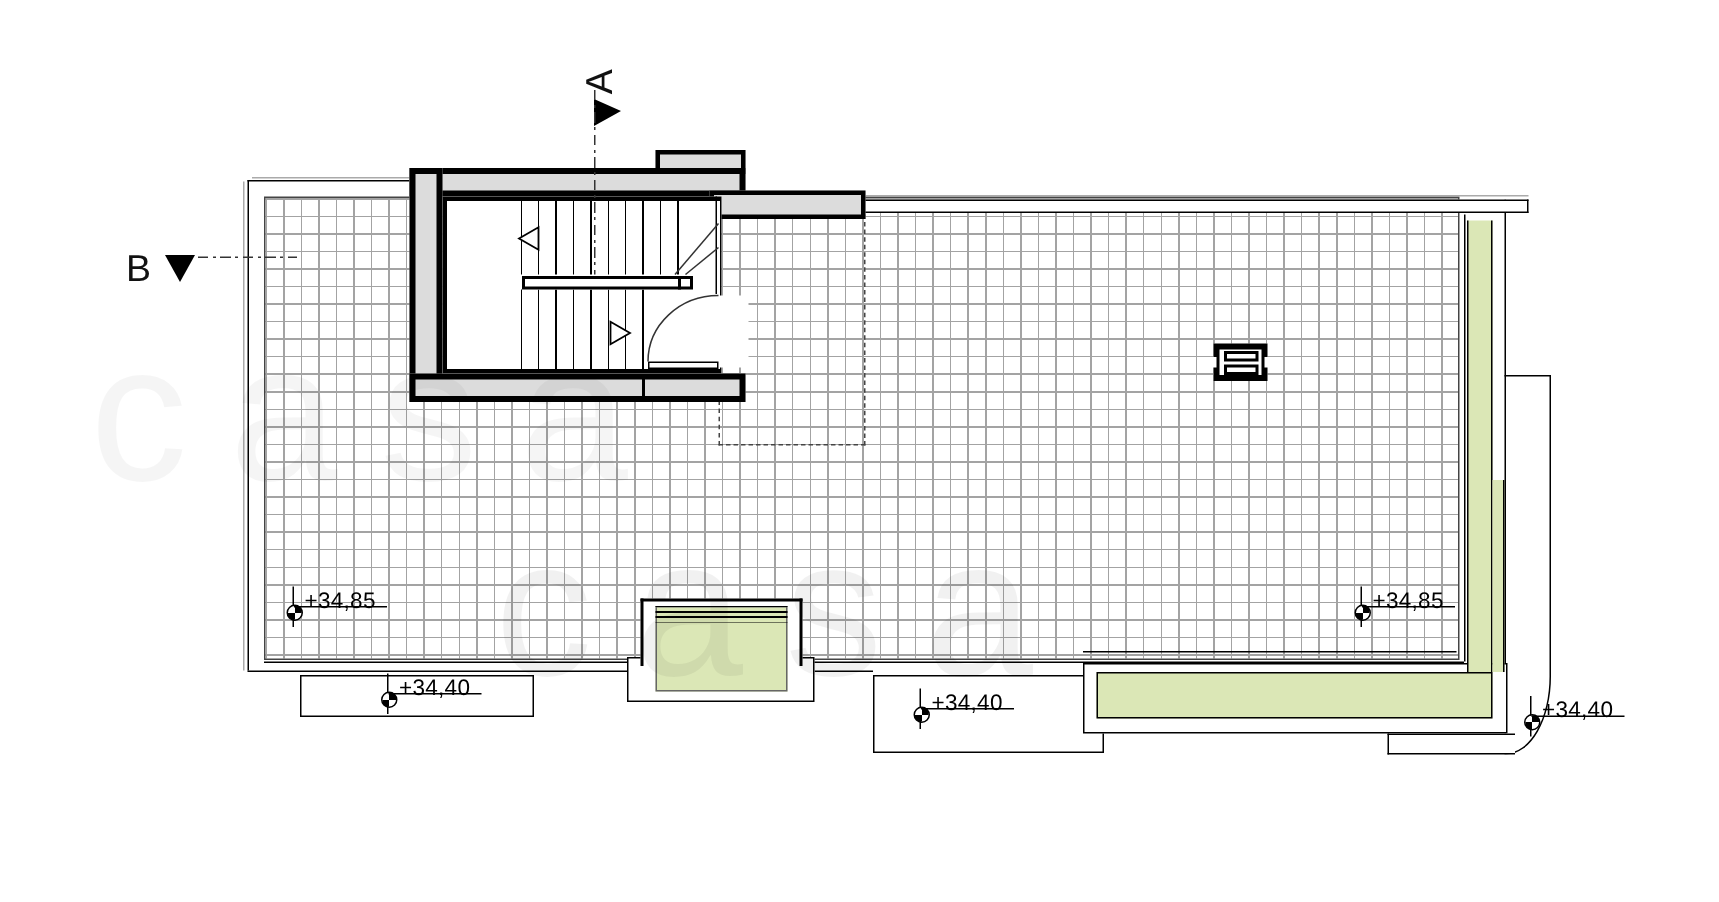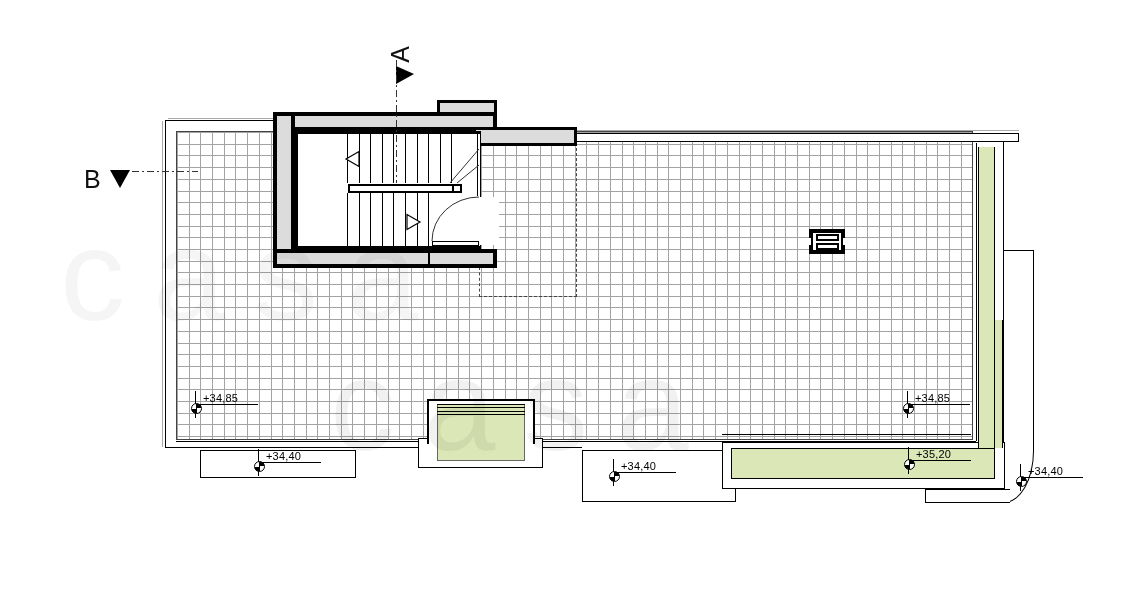--- a/index.html
+++ b/index.html
@@ -21,21 +21,21 @@
   .grate{background-image:repeating-linear-gradient(to bottom,#000 0 1px,transparent 1px 3.5px);}
   .dashbox{border:0 dashed #444;box-sizing:border-box;}
   .dashdot-v{width:1px;background:repeating-linear-gradient(to bottom,#333 0 7px,transparent 7px 10px,#333 10px 12px,transparent 12px 15px);}
   .dashdot-h{height:1px;background:repeating-linear-gradient(to right,#333 0 7px,transparent 7px 10px,#333 10px 12px,transparent 12px 15px);}
   .seclabel{font-size:25px;color:#111;}
   .lvl{width:80px;height:36px;}
   .lvl .tick{position:absolute;left:4px;top:0;width:1px;height:27px;background:#000;}
   .lvl .circ{position:absolute;left:0;top:12px;width:9px;height:9px;border:1px solid #000;border-radius:50%;
       background:conic-gradient(#000 0 90deg,#fff 90deg 180deg,#000 180deg 270deg,#fff 270deg 360deg);}
   .lvl .uline{position:absolute;left:5px;top:13px;width:62px;height:1px;background:#000;}
-  .lvl .txt{position:absolute;left:12px;top:1px;font-size:11px;letter-spacing:.2px;color:#000;}
+  .lvl .txt{position:absolute;left:12px;top:1px;font-size:15px;letter-spacing:.2px;color:#000;}
   .wm{font-size:130px;letter-spacing:28px;color:#000;pointer-events:none;white-space:nowrap;}
   svg.overlay{position:absolute;left:0;top:0;pointer-events:none;}
 </style>
 </head>
 <body>
 
 <div id="stage">
 
   <div class="abs lng" style="left:168px;top:118px;width:106px;height:1px;"></div>
   <div class="abs lng" style="left:162px;top:121px;width:1px;height:326px;"></div>
@@ -117,26 +117,20 @@
     <span class="circ"></span>
     <span class="uline"></span>
     <span class="txt">+34,40</span>
   </div>
   <div class="abs lvl" style="left:903px;top:391px;">
     <span class="tick"></span>
     <span class="circ"></span>
     <span class="uline"></span>
     <span class="txt">+34,85</span>
   </div>
-  <div class="abs lvl" style="left:904px;top:447px;">
-    <span class="tick"></span>
-    <span class="circ"></span>
-    <span class="uline"></span>
-    <span class="txt">+35,20</span>
-  </div>
   <div class="abs lvl" style="left:1016px;top:464px;">
     <span class="tick"></span>
     <span class="circ"></span>
     <span class="uline"></span>
     <span class="txt">+34,40</span>
   </div>
 
   <svg class="overlay" width="1146" height="601" viewBox="0 0 1146 601">
     <path d="M 432 241 A 47 44 0 0 1 479 197" fill="none" stroke="#333" stroke-width="1"></path>
     <line x1="450" y1="183" x2="479" y2="149" stroke="#333" stroke-width="1"></line>

